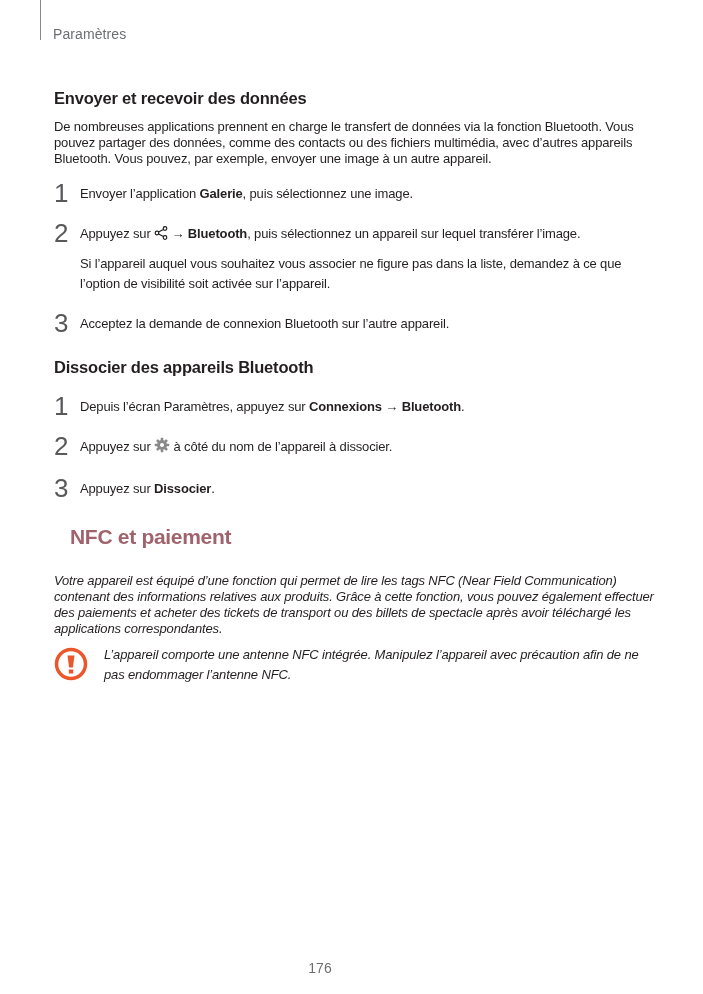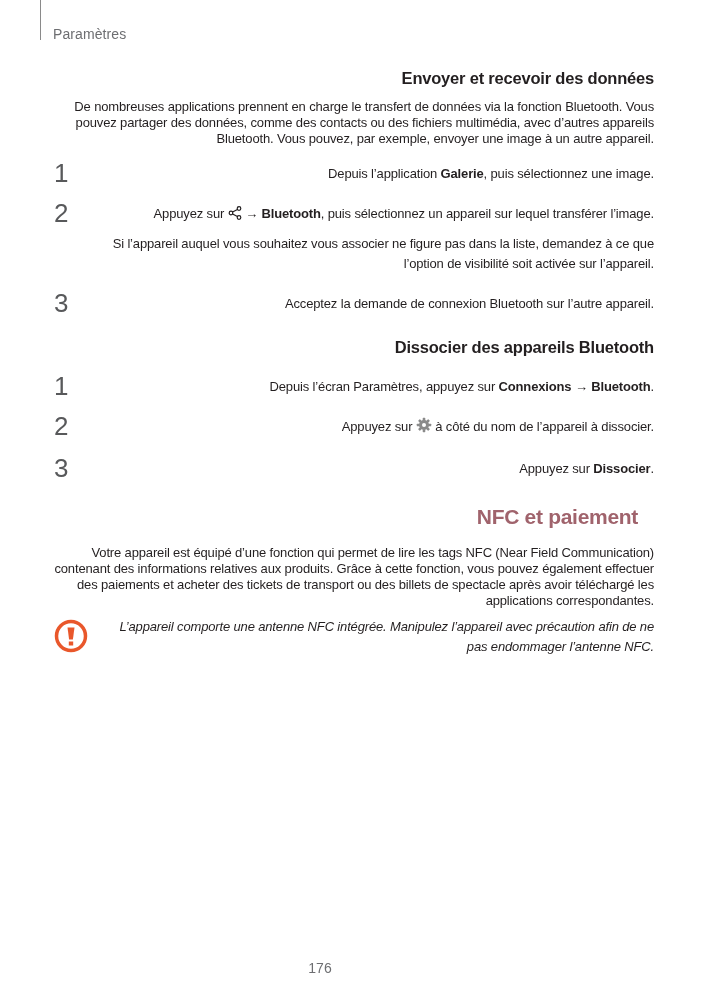--- a/index.html
+++ b/index.html
@@ -1,20 +1,20 @@
 <!DOCTYPE html>
 <html><head>
 <meta charset="utf-8">
 <style>
   html, body { margin: 0; padding: 0; background: #ffffff; }
   body { width: 703px; height: 994px; position: relative; overflow: hidden;
          font-family: "Liberation Sans", sans-serif; color: #231f20; }
   .header-rule { position: absolute; left: 40px; top: 0; width: 1px; height: 40px; background: #8a8a8a; }
   .header-title { position: absolute; left: 53px; top: 26px; font-size: 14px; color: #6d6e71; letter-spacing: 0.1px; }
-  .content { position: absolute; left: 54px; top: 69px; width: 600px; text-align: right; }
+  .content { position: absolute; left: 54px; top: 89px; width: 600px; }
   .h2 { font-size: 16.5px; font-weight: bold; color: #231f20; margin: 0; letter-spacing: -0.2px; }
   .para { font-size: 13px; line-height: 16px; margin: 0; letter-spacing: -0.15px; }
   .step { position: relative; padding-left: 26px; font-size: 13px; line-height: 20px; letter-spacing: -0.15px; }
   .step .num { position: absolute; left: 0; top: -6px; font-size: 26px; line-height: 30px; color: #58595b; font-weight: normal; }
   .step .sub { margin-top: 8px; }
   b { font-weight: bold; }
   .h1 { font-size: 21px; font-weight: bold; color: #a0636c; margin: 16px; letter-spacing: -0.3px; }
   .icon-inline { display: inline-block; vertical-align: -2px; }
   .caution { position: relative; padding-left: 50px; font-size: 13px; line-height: 20px; letter-spacing: -0.15px; font-style: italic; }
   .caution .warn { position: absolute; left: 0; top: 2px; }
@@ -26,21 +26,21 @@
 <div class="header-rule"></div>
 <div class="header-title">Paramètres</div>
 
 <div class="content">
 
   <h2 class="h2">Envoyer et recevoir des données</h2>
   <p class="para" style="margin-top:11px;">De nombreuses applications prennent en charge le transfert de données via la fonction Bluetooth. Vous pouvez partager des données, comme des contacts ou des fichiers multimédia, avec d’autres appareils Bluetooth. Vous pouvez, par exemple, envoyer une image à un autre appareil.</p>
 
   <div class="step" style="margin-top:17px;">
     <span class="num">1</span>
-    <span>Depuis l’application </span><b>Galerie</b><span>, puis sélectionnez une image.</span>
+    <span>Envoyer l’application </span><b>Galerie</b><span>, puis sélectionnez une image.</span>
   </div>
 
   <div class="step" style="margin-top:20px;">
     <span class="num">2</span>
     <span>Appuyez sur </span><span class="icon-inline"><svg width="14" height="14" viewBox="0 0 14 14">
           <circle cx="11" cy="2.5" r="1.8" fill="none" stroke="#231f20" stroke-width="1.2"></circle>
           <circle cx="3" cy="7" r="1.8" fill="none" stroke="#231f20" stroke-width="1.2"></circle>
           <circle cx="11" cy="11.5" r="1.8" fill="none" stroke="#231f20" stroke-width="1.2"></circle>
           <line x1="4.6" y1="6.1" x2="9.4" y2="3.4" stroke="#231f20" stroke-width="1.2"></line>
           <line x1="4.6" y1="7.9" x2="9.4" y2="10.6" stroke="#231f20" stroke-width="1.2"></line>
@@ -77,21 +77,21 @@
           <circle cx="8" cy="8" r="2" fill="#ffffff"></circle>
         </svg></span><span> à côté du nom de l’appareil à dissocier.</span>
   </div>
 
   <div class="step" style="margin-top:20px;">
     <span class="num">3</span>
     <span>Appuyez sur </span><b>Dissocier</b><span>.</span>
   </div>
 
   <h1 class="h1" style="margin-top:26px;">NFC et paiement</h1>
-  <p class="para" style="margin-top:16px;">Votre appareil est équipé d’une fonction qui permet de lire les tags NFC (Near Field Communication) contenant des informations relatives aux produits. Grâce à cette fonction, vous pouvez également effectuer des paiements et acheter des tickets de transport ou des billets de spectacle après avoir téléchargé les applications correspondantes.</p>
+  <p class="para" style="margin-top:24px;font-style:italic;">Votre appareil est équipé d’une fonction qui permet de lire les tags NFC (Near Field Communication) contenant des informations relatives aux produits. Grâce à cette fonction, vous pouvez également effectuer des paiements et acheter des tickets de transport ou des billets de spectacle après avoir téléchargé les applications correspondantes.</p>
 
   <div class="caution" style="margin-top:8px;">
     <span class="warn"><svg width="34" height="34" viewBox="0 0 34 34">
           <circle cx="17" cy="17" r="14.5" fill="none" stroke="#e9572b" stroke-width="3.5"></circle>
           <path d="M13.5 8.5 h7 l-1.6 12 h-3.8 z" fill="#e9572b"></path>
           <rect x="14.8" y="22.5" width="4.4" height="4" fill="#e9572b"></rect>
         </svg></span>
     <span>L’appareil comporte une antenne NFC intégrée. Manipulez l’appareil avec précaution afin de ne pas endommager l’antenne NFC.</span>
   </div>
 

